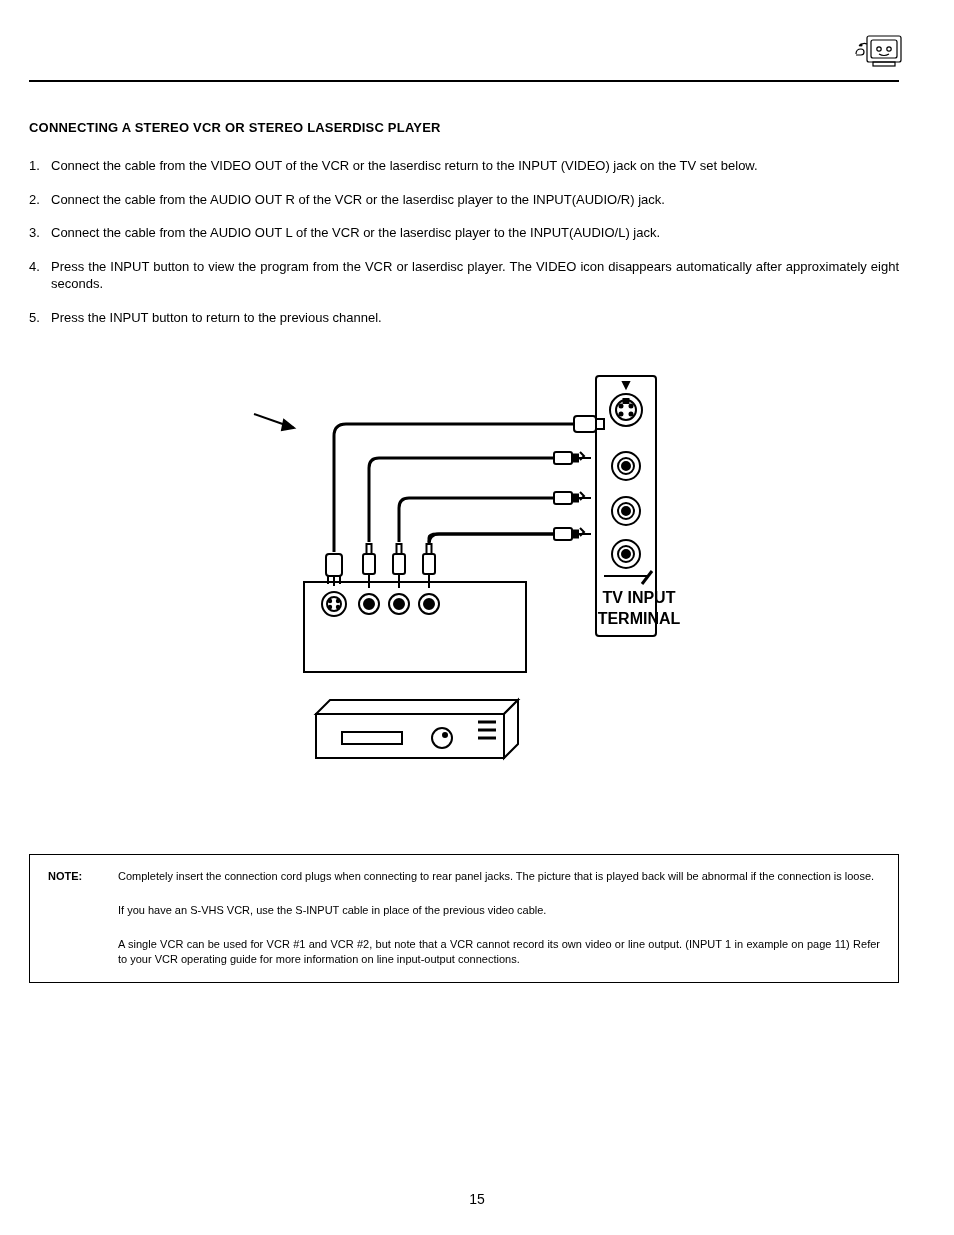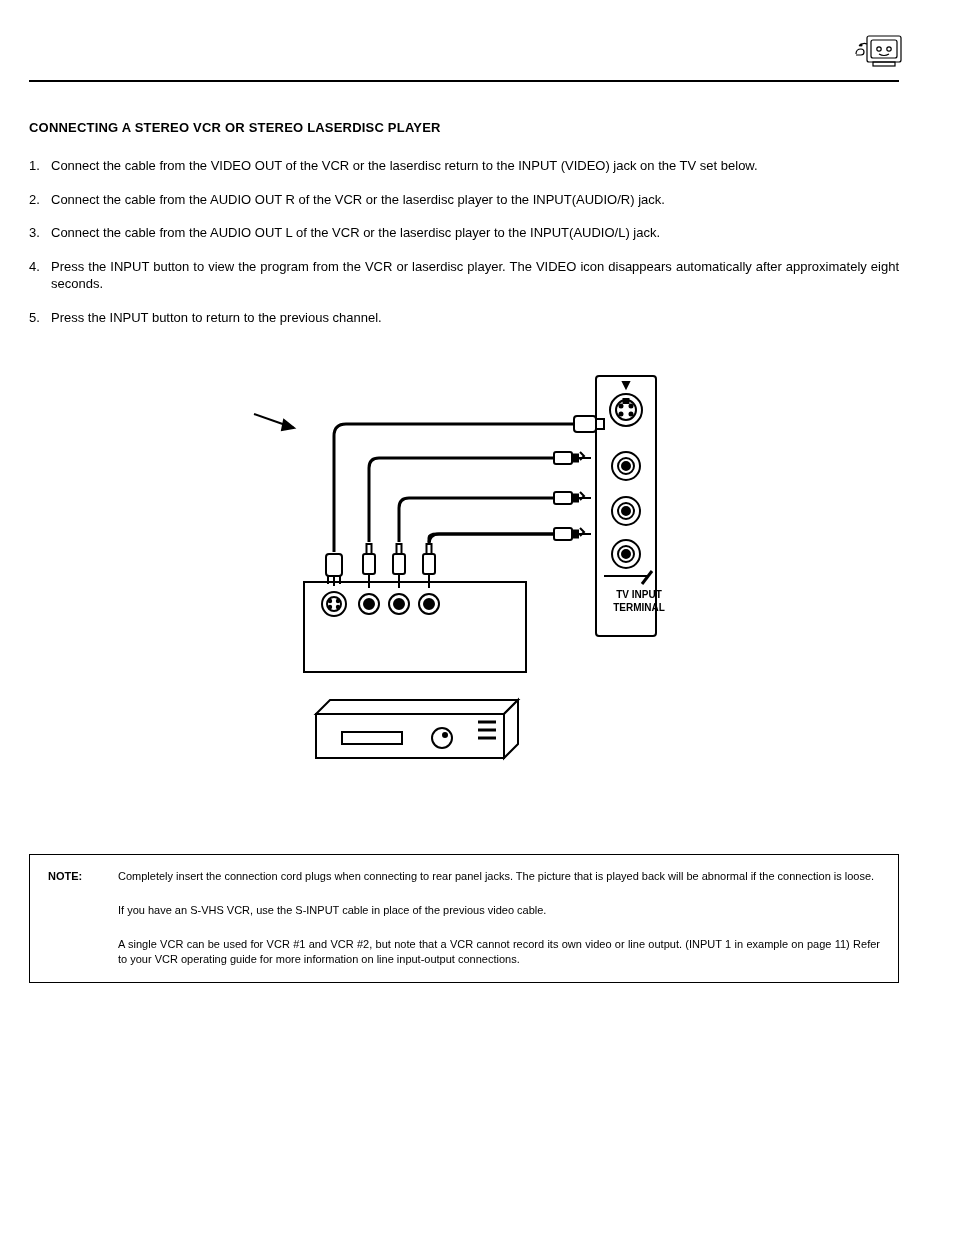--- a/index.html
+++ b/index.html
@@ -56,21 +56,21 @@
     margin-top: 40px;
     height: 440px;
     position: relative;
   }
   .diagram-svg {
     display: block;
     margin: 0 auto;
   }
   .diagram-label {
     position: absolute;
-    font-size: 10px;
+    font-size: 16px;
     font-weight: bold;
     text-align: center;
     line-height: 1.3;
   }
   .note-box {
     border: 1px solid #000;
     margin-top: 48px;
     padding: 14px 18px 14px 18px;
     font-size: 11px;
     line-height: 1.42;
@@ -281,13 +281,14 @@
     <div class="note-row">
       <div class="note-label">NOTE:</div>
       <div class="note-body">
         <p>Completely insert the connection cord plugs when connecting to rear panel jacks.  The picture that is played back will be abnormal if the connection is loose.</p>
         <p>If you have an S-VHS VCR, use the S-INPUT cable in place of the previous video cable.</p>
         <p>A single VCR can be used for VCR #1 and VCR #2, but note that a VCR cannot record its own video or line output. (INPUT 1 in example on page 11)  Refer to your VCR operating guide for more information on line input-output connections.</p>
       </div>
     </div>
   </div>
 
+  <div class="page-number">15</div>
 </div>
 
 </body></html>

